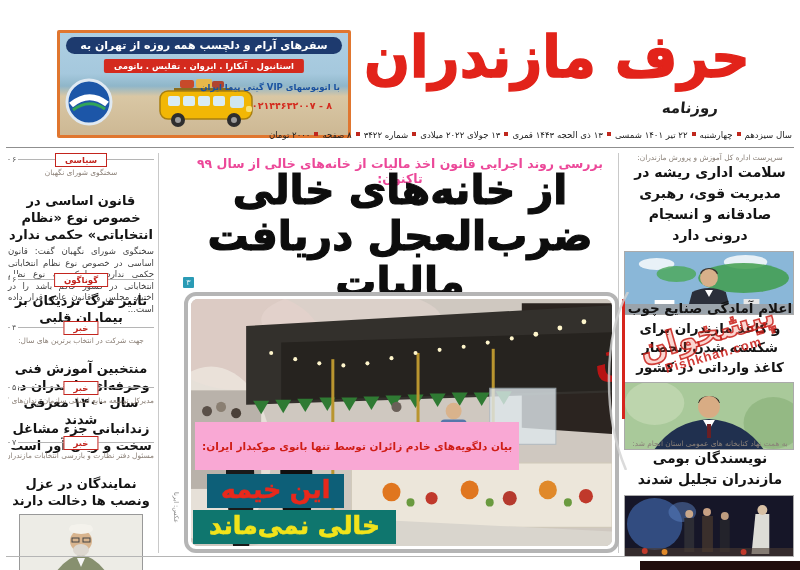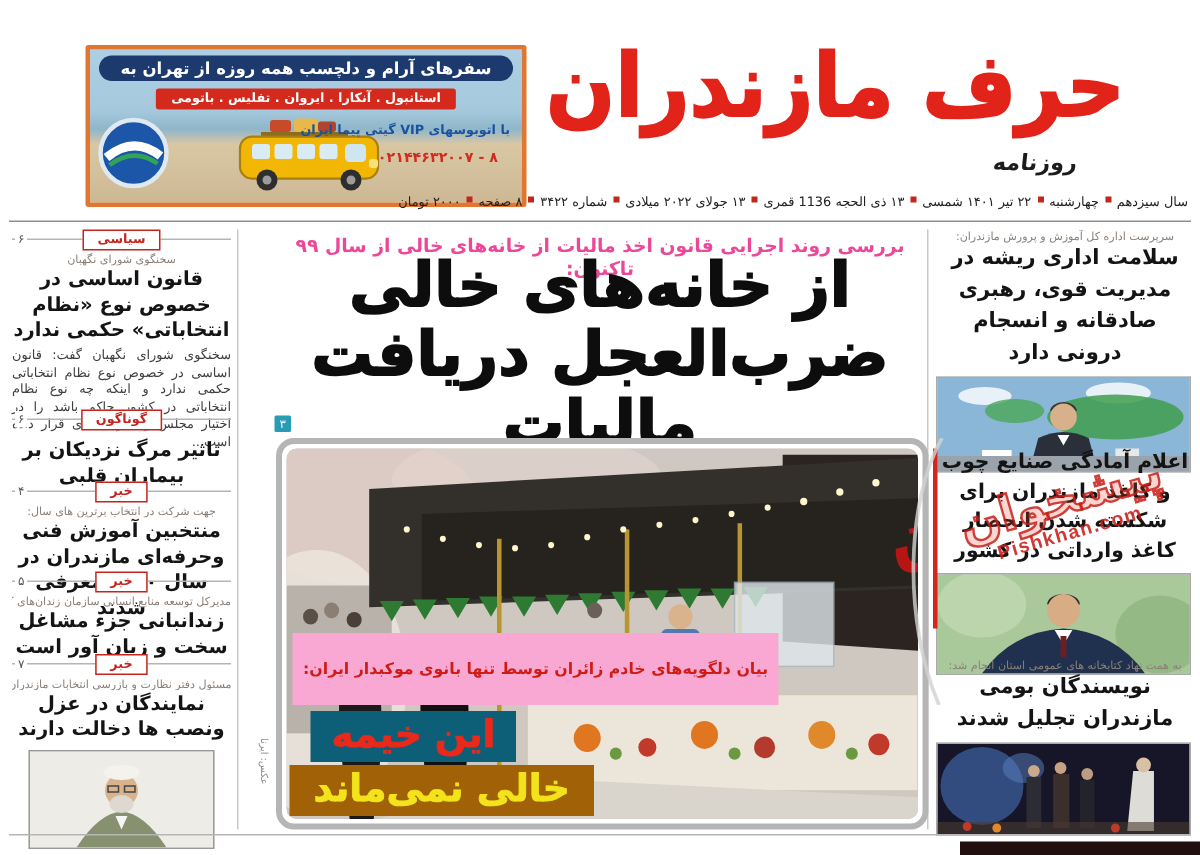--- a/index.html
+++ b/index.html
@@ -41,34 +41,34 @@
 
   
   .photo-frame{position:absolute;left:184px;top:292px;width:421px;height:247px;border:4px solid #b5b5b5;
                border-radius:12px;background:#fff;padding:3px;box-sizing:content-box;}
   .photo-inner{position:relative;width:100%;height:100%;border-radius:7px;overflow:hidden;background:#cfc8c0;}
   .photo-inner svg{display:block;width:100%;height:100%;}
   .ph-caption{position:absolute;left:4px;bottom:76px;background:#f9a8d4;color:#cf1d15;font-size:10.5px;
               font-weight:bold;padding:18px 7px;white-space:nowrap;}
   .ph-box1{position:absolute;left:16px;bottom:38px;background:#0d5f78;color:#e8291c;font-size:25px;
            font-weight:bold;padding:1px 14px 4px;-webkit-text-stroke:.6px #e8291c;}
-  .ph-box2{position:absolute;left:2px;bottom:2px;background:#a16207;color:#f2e31b;font-size:25px;
+  .ph-box2{position:absolute;left:2px;bottom:2px;background:#0f766e;color:#f2e31b;font-size:25px;
            font-weight:bold;padding:1px 16px 4px;-webkit-text-stroke:.6px #f2e31b;}
   .ph-credit{position:absolute;left:172px;top:492px;writing-mode:vertical-rl;font-size:6.5px;color:#8a8a8a;}
 
   
   .sidebar{position:absolute;left:8px;top:153px;width:146px;height:404px;}
   .s-sec{position:absolute;right:0;left:0;}
   .s-head{position:relative;height:13px;}
   .s-head .hline{position:absolute;top:6px;left:0;right:0;border-top:1px solid #b5b5b5;}
   .s-label{position:absolute;top:0;right:50%;transform:translateX(50%);background:#fff;border:1px solid #c3241d;
            color:#c3241d;font-size:8.5px;font-weight:bold;padding:0 9px;line-height:12px;}
   .s-num{position:absolute;top:1px;left:2px;background:#fff;color:#555;font-size:8px;padding:0 2px;line-height:11px;}
   .s-kicker{margin-top:2px;text-align:center;font-size:7.4px;color:#8a7f76;white-space:nowrap;overflow:hidden;}
-  .s-headline{margin-top:1px;text-align:center;font-size:13px;font-weight:bold;color:#141414;line-height:1.32;}
+  .s-headline{margin-top:15px;text-align:center;font-size:13px;font-weight:bold;color:#141414;line-height:1.32;}
   .s-body{margin-top:3px;text-align:justify;font-size:8.6px;color:#3f3f3f;line-height:1.33;}
   .s-photo{display:block;width:122px;height:64px;margin:5px auto 0;border:1px solid #999;background:#edece6;}
 
   
   .rcol{position:absolute;left:626px;top:153px;width:168px;}
   .r-kicker{text-align:center;font-size:7.4px;color:#8a8078;white-space:nowrap;overflow:hidden;}
   .r-headline{text-align:center;font-size:14px;font-weight:bold;color:#141414;line-height:1.5;}
   .r-headline2{text-align:center;font-size:13.5px;font-weight:bold;color:#141414;line-height:1.45;}
   .r-photo{display:block;width:100%;border:1px solid #aaa;background:#ccc;margin-top:5px;}
   .redbar{position:absolute;left:-4px;top:0;width:3px;height:120px;background:#d6251d;}
@@ -114,21 +114,21 @@
         <circle cx="88" cy="42" r="3" fill="#9c9c9c"></circle>
       <rect x="100" y="28" width="6" height="6" rx="2" fill="#f7e27a"></rect>
     </svg>
     <div class="ad-fleet">با اتوبوسهای VIP گیتی پیما ایران</div>
     <div class="ad-phone">۰۲۱۴۴۶۳۲۰۰۷ - ۸</div>
   </div>
 
   <div class="logo">حرف مازندران</div>
   <div class="logo-sub">روزنامه</div>
   <div class="dateline">
-    <span>سال سیزدهم</span><i class="sq"></i><span>چهارشنبه</span><i class="sq"></i><span>۲۲ تیر ۱۴۰۱ شمسی</span><i class="sq"></i><span>۱۳ ذی الحجه 1136 قمری</span><i class="sq"></i><span>۱۳ جولای ۲۰۲۲ میلادی</span><i class="sq"></i><span>شماره ۳۴۲۲</span><i class="sq"></i><span>۸ صفحه</span><i class="sq"></i><span>۲۰۰۰ تومان</span>
+    <span>سال سیزدهم</span><i class="sq"></i><span>چهارشنبه</span><i class="sq"></i><span>۲۲ تیر ۱۴۰۱ شمسی</span><i class="sq"></i><span>۱۳ ذی الحجه ۱۴۴۳ قمری</span><i class="sq"></i><span>۱۳ جولای ۲۰۲۲ میلادی</span><i class="sq"></i><span>شماره ۳۴۲۲</span><i class="sq"></i><span>۸ صفحه</span><i class="sq"></i><span>۲۰۰۰ تومان</span>
   </div>
   <div class="rule-top"></div>
 
   <div class="vline" style="left:158px;"></div>
   <div class="vline" style="left:618px;"></div>
 
   <div class="lead-kicker">بررسی روند اجرایی قانون اخذ مالیات از خانه‌های خالی از سال ۹۹ تاکنون:</div>
   <div class="lead-headline">
     <div>از خانه‌های خالی</div>
     <div>ضرب‌العجل دریافت مالیات</div>

